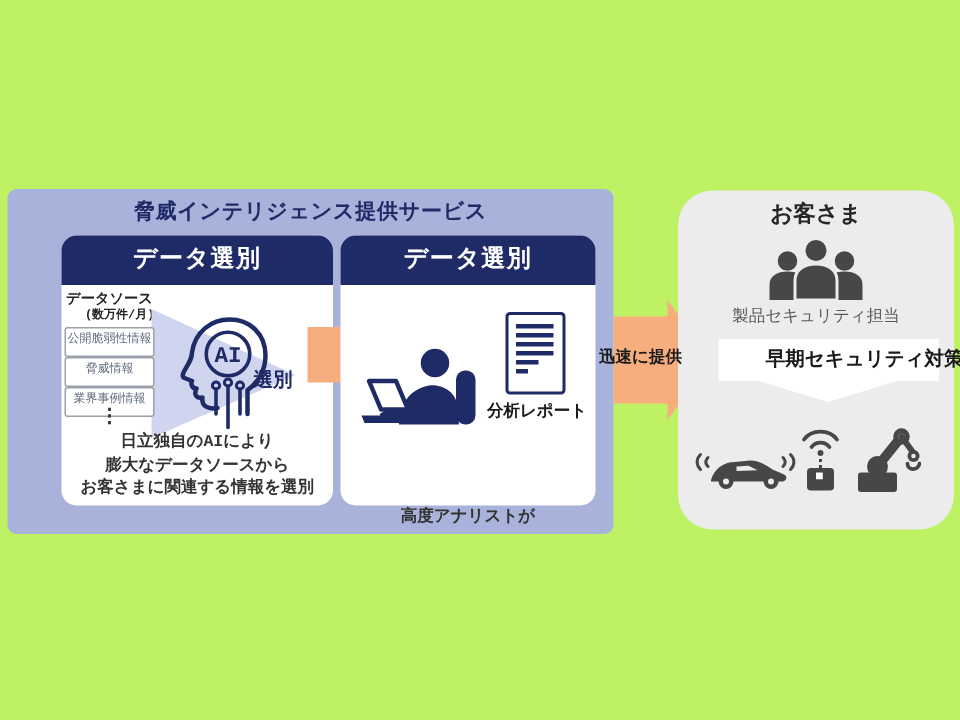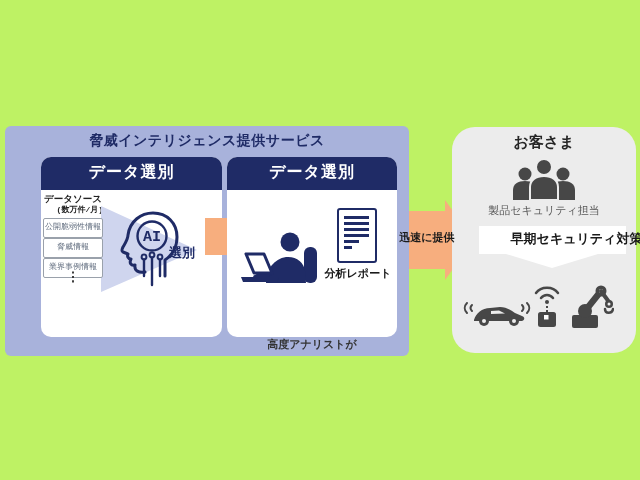--- a/index.html
+++ b/index.html
@@ -74,20 +74,25 @@
       <text x="33" y="31" text-anchor="middle" font-size="15" font-weight="bold" fill="#1f2b66">AI</text>
       <circle cx="25" cy="47" r="2.4" fill="none" stroke="#1f2b66" stroke-width="2"></circle>
       <circle cx="33" cy="45" r="2.4" fill="none" stroke="#1f2b66" stroke-width="2"></circle>
       <circle cx="41" cy="47" r="2.4" fill="none" stroke="#1f2b66" stroke-width="2"></circle>
       <line x1="25" y1="49.5" x2="25" y2="66" stroke="#1f2b66" stroke-width="2.4" stroke-linecap="round"></line>
       <line x1="33" y1="47.5" x2="33" y2="75" stroke="#1f2b66" stroke-width="2.4" stroke-linecap="round"></line>
       <line x1="41" y1="49.5" x2="41" y2="66" stroke="#1f2b66" stroke-width="2.4" stroke-linecap="round"></line>
     </svg>
     <div class="abs filter-label" style="left:128px;top:87px;">選別</div>
 
+    <div class="abs card-desc" style="top:131px;">
+      <div>日立独自のAIにより</div>
+      <div>膨大なデータソースから</div>
+      <div>お客さまに関連する情報を選別</div>
+    </div>
   </div>
 
   <div class="abs connector"></div>
 
   <div class="abs card card2">
     <div class="abs card-header">データ選別</div>
 
     <svg class="abs" style="left:11px;top:70px;" width="88" height="58" viewBox="0 0 88 58">
       <rect x="66" y="20" width="13" height="36" rx="6" fill="#1f2b66"></rect>
       <path d="M28,56 C28,42 36,32 48,30 C58,29 66,35 67,44 L68,56 Z" fill="#1f2b66"></path>

